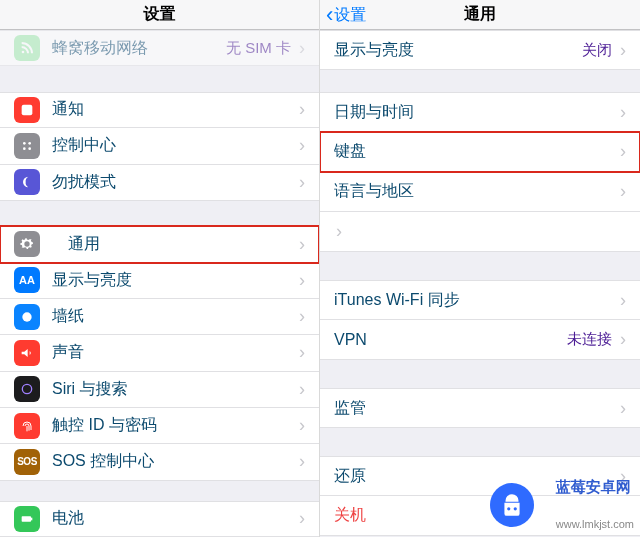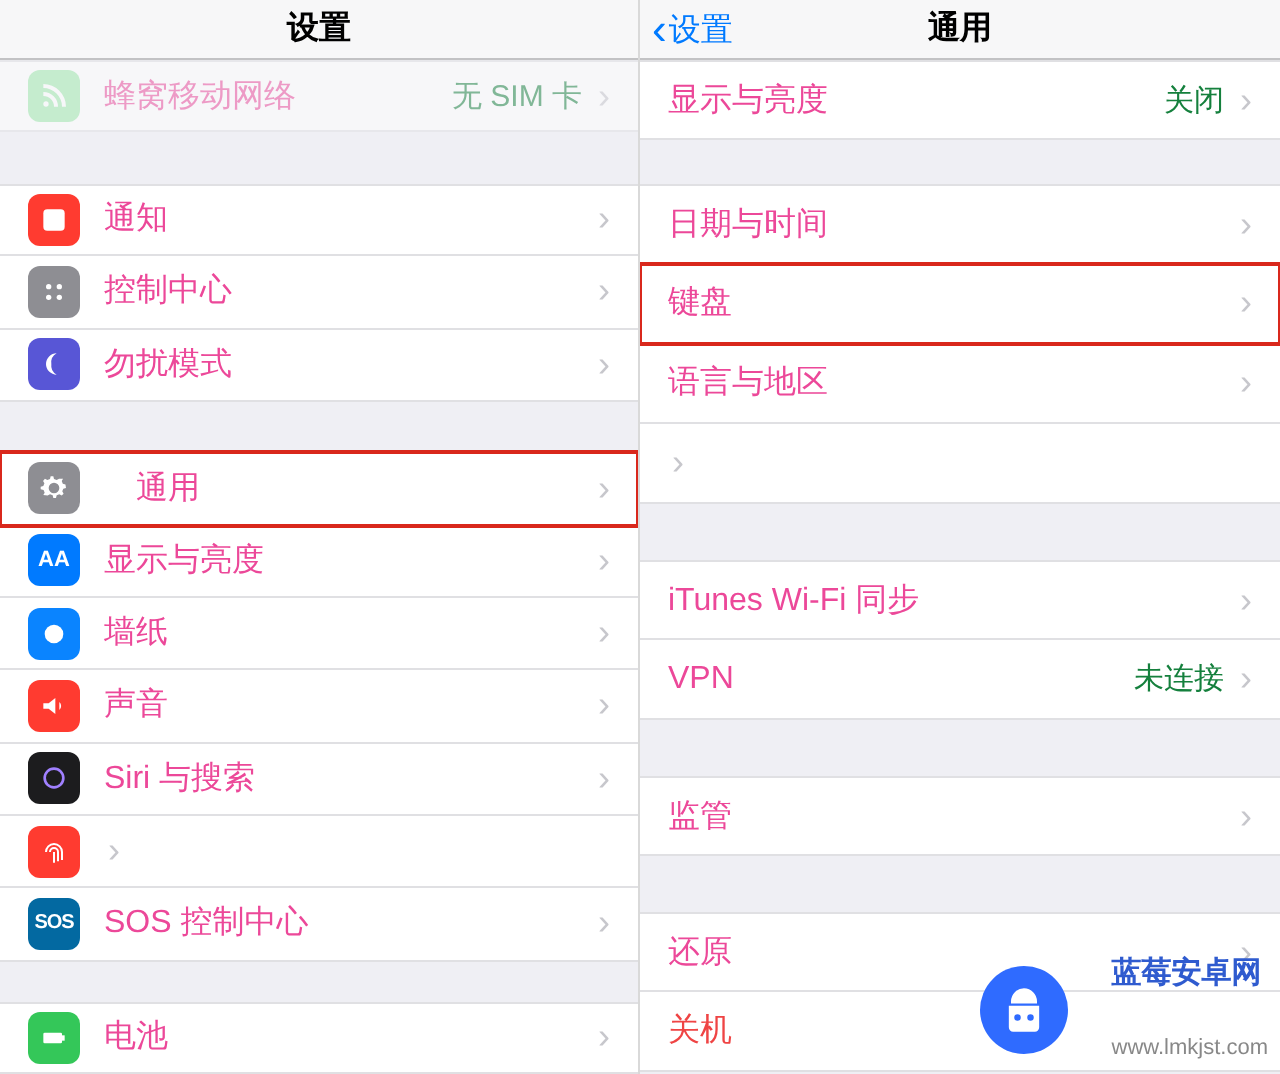--- a/index.html
+++ b/index.html
@@ -68,25 +68,25 @@
     height: 40px;
     display: flex;
     align-items: center;
     padding: 0 14px 0 14px;
     position: relative;
     border-bottom: 1px solid #e0e0e3;
   }
   .row.first { border-top: 1px solid #e0e0e3; }
   .row .label {
     flex: 1 1 auto;
-    color: #ec4899;
+    color: #0c4a6e;
     font-size: 16px;
   }
   .row .value {
-    color: #15803d;
+    color: #4c1d95;
     font-size: 15px;
     margin-right: 6px;
   }
   .row .chev-right {
     color: #c7c7cc;
     font-size: 18px;
     margin-left: 2px;
   }
   .row.linkblue .label { color: #ef4444; }
   .row.highlighted {
@@ -111,21 +111,21 @@
   .ic-cellular { background: #4cd964; opacity: .55; }
   .ic-notif    { background: #ff3b30; }
   .ic-control  { background: #8e8e93; }
   .ic-dnd      { background: #5856d6; }
   .ic-general  { background: #8e8e93; }
   .ic-display  { background: #007aff; }
   .ic-wall     { background: #0a84ff; }
   .ic-sound    { background: #ff3b30; }
   .ic-siri     { background: #1c1c1e; }
   .ic-touchid  { background: #ff3b30; }
-  .ic-sos      { background: #0369a1; font-size:10px; font-weight:700; letter-spacing:-0.5px; }
+  .ic-sos      { background: #a16207; font-size:10px; font-weight:700; letter-spacing:-0.5px; }
   .ic-battery  { background: #34c759; }
   .row.faded { opacity: .5; }
 
   
   .wm {
     position: absolute;
     right: 6px;
     bottom: 6px;
     display: flex;
     align-items: center;
@@ -241,20 +241,21 @@
       </span>
       <span class="label">Siri 与搜索</span>
       <span class="chev-right">›</span>
     </div>
     <div class="row">
       <span class="icon ic-touchid">
         <svg viewBox="0 0 24 24" fill="none" stroke="#fff" stroke-width="1.5">
             <path d="M6 12a6 6 0 0112 0v6M9 12a3 3 0 016 0v7M12 12v8"></path>
           </svg>
       </span>
+      <span class="label">触控 ID 与密码</span>
       <span class="chev-right">›</span>
     </div>
     <div class="row">
       <span class="icon ic-sos">SOS</span>
       <span class="label">SOS 控制中心</span>
       <span class="chev-right">›</span>
     </div>
 
     <div class="group-gap small"></div>
 

